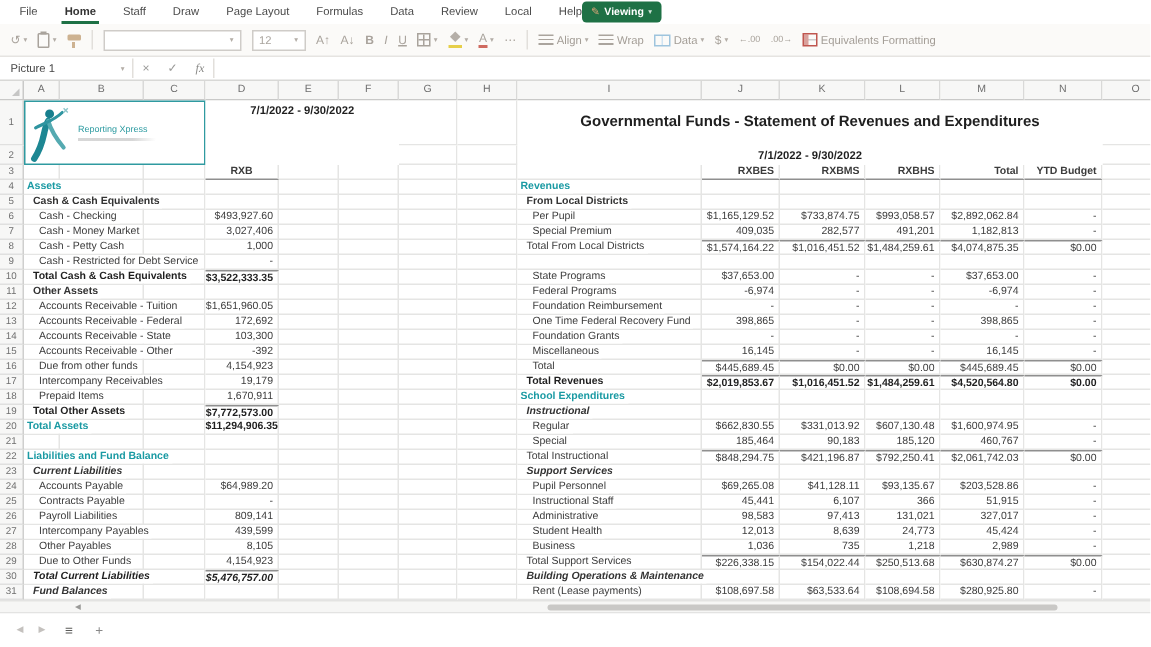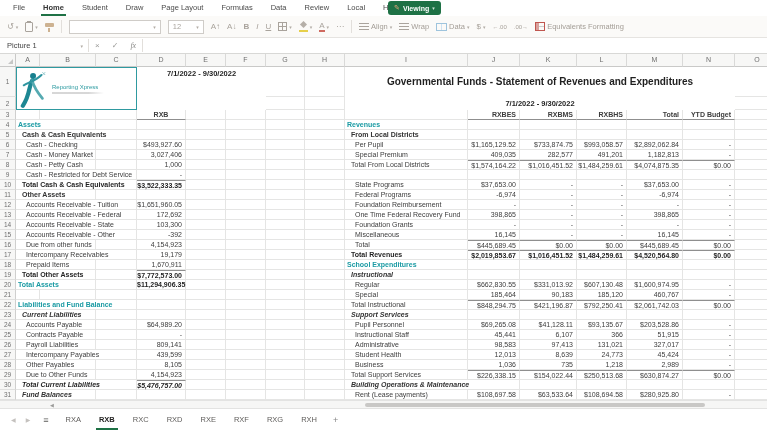--- a/index.html
+++ b/index.html
@@ -92,21 +92,21 @@
   .stab.active::after{content:"";position:absolute;left:6px;right:6px;bottom:1px;height:2px;background:#1e7145}
   .addtab{font-size:9px;color:#888;line-height:22px;padding:0 7px}
 </style>
 </head>
 <body>
 
 <div class="menubar">
   <div id="menu-tabs">
       <div class="mtab">File</div>
       <div class="mtab active">Home</div>
-      <div class="mtab">Student</div>
+      <div class="mtab">Staff</div>
       <div class="mtab">Draw</div>
       <div class="mtab">Page Layout</div>
       <div class="mtab">Formulas</div>
       <div class="mtab">Data</div>
       <div class="mtab">Review</div>
       <div class="mtab">Local</div>
       <div class="mtab">Help</div>
     </div>
   <div class="viewing-btn">
     <span class="viewing-pen">✎</span>
@@ -813,24 +813,14 @@
 
 <div class="hscroll">
   <span class="arrow">◀</span>
   <div class="thumb"></div>
 </div>
 
 <div class="tabbar">
   <span class="tnav">◀</span>
   <span class="tnav">▶</span>
   <span class="tmenu">≡</span>
-  <div id="sheet-tabs">
-      <div class="stab">RXA</div>
-      <div class="stab active">RXB</div>
-      <div class="stab">RXC</div>
-      <div class="stab">RXD</div>
-      <div class="stab">RXE</div>
-      <div class="stab">RXF</div>
-      <div class="stab">RXG</div>
-      <div class="stab">RXH</div>
-    </div>
   <span class="addtab">+</span>
 </div>
 
 </body></html>

